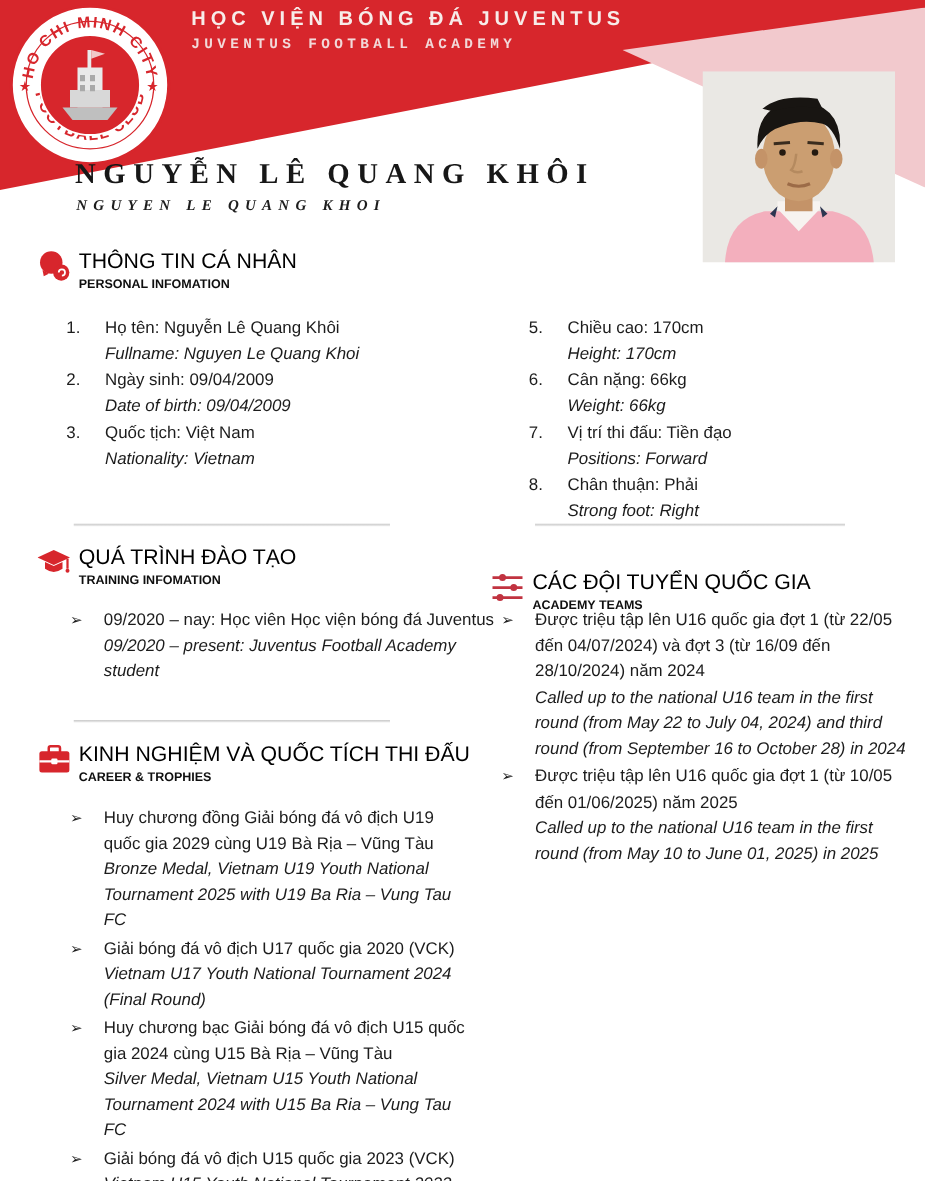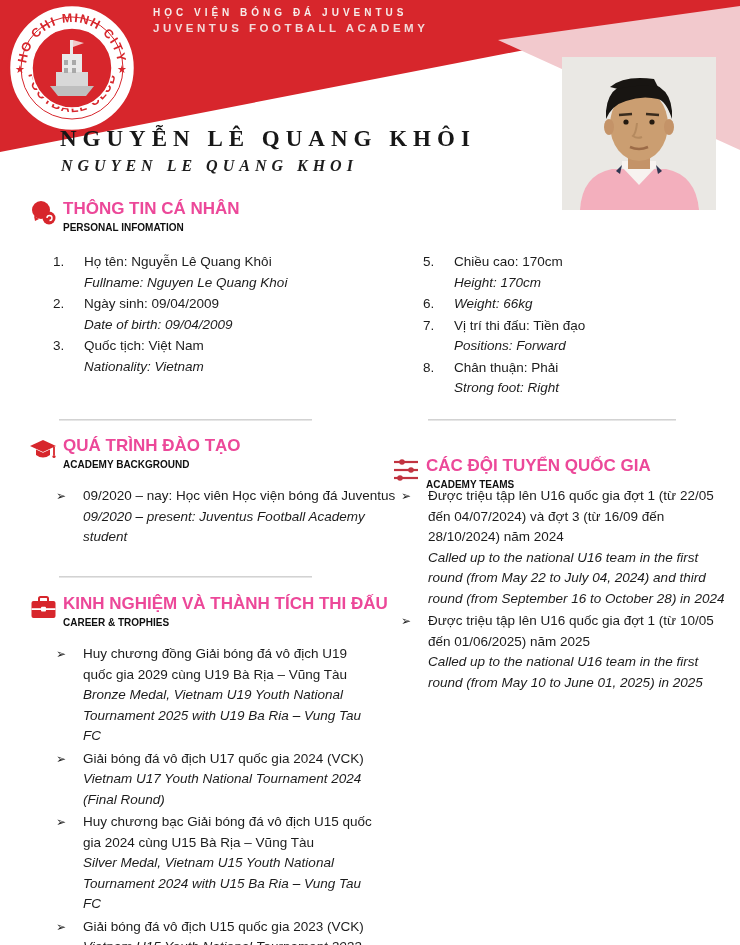--- a/index.html
+++ b/index.html
@@ -10,36 +10,36 @@
   .band-red{position:absolute;left:0;top:0;width:740px;height:170px;background:#d7262c;
             clip-path:polygon(0 0,740px 0,740px 8px,0 152px);}
   .band-pink{position:absolute;left:0;top:0;width:740px;height:170px;background:#f2c9cd;
             clip-path:polygon(498px 40px,740px 6px,740px 150px);}
 
   
   .logo{position:absolute;left:6px;top:2px;width:132px;height:132px;}
 
   
   .banner-titles{position:absolute;left:153px;top:7px;}
-  .bt-vi{font-size:10px;font-weight:bold;letter-spacing:4px;color:#f7ece9;}
-  .bt-en{font-size:11.5px;font-weight:bold;letter-spacing:3.5px;color:#f2d9d9;margin-top:4px;}
+  .bt-vi{font-size:16px;font-weight:bold;letter-spacing:4px;color:#f7ece9;}
+  .bt-en{font-size:11.5px;font-weight:bold;letter-spacing:3.5px;color:#f2d9d9;margin-top:4px;font-family:Liberation Mono, monospace;}
 
   
   .photo{position:absolute;left:562px;top:57px;width:154px;height:153px;}
 
   
   .name-vi{position:absolute;left:60px;top:126px;font-family:"Liberation Serif","DejaVu Serif",serif;
            font-weight:bold;font-size:23px;letter-spacing:6px;color:#171717;white-space:nowrap;}
   .name-en{position:absolute;left:61px;top:157px;font-family:"Liberation Serif","DejaVu Serif",serif;
-           font-weight:bold;font-style:italic;font-size:16px;letter-spacing:5px;color:#1d1d1d;white-space:nowrap;}
+           font-weight:bold;font-style:italic;font-size:12px;letter-spacing:5px;color:#1d1d1d;white-space:nowrap;}
 
   
   .sec-head{position:absolute;display:flex;align-items:flex-start;}
   .sec-icon{width:27px;height:26px;flex:none;margin-right:6px;margin-top:1px;}
-  .sec-title-vi{font-size:17px;font-weight:bold;color:#ec4899;white-space:nowrap;}
+  .sec-title-vi{font-size:17px;font-weight:normal;color:#000000;white-space:nowrap;}
   .sec-title-en{font-size:10px;font-weight:bold;color:#0f0f0f;margin-top:3px;white-space:nowrap;}
   .sec-personal{left:30px;top:199px;}
   .sec-training{left:30px;top:436px;}
   .sec-national{left:393px;top:456px;}
   .sec-career{left:30px;top:594px;}
 
   
   .list{position:absolute;font-size:13.5px;line-height:20.5px;}
   .list-personal-left{left:53px;top:252px;width:345px;}
   .list-personal-right{left:423px;top:252px;width:317px;}
@@ -176,20 +176,21 @@
     <div class="n-item">
       <span class="n-num">5.</span>
       <span class="b-body">
           <span class="vi">Chiều cao: 170cm</span>
           <em class="en">Height: 170cm</em>
         </span>
     </div>
     <div class="n-item">
       <span class="n-num">6.</span>
       <span class="b-body">
+          <span class="vi">Cân nặng: 66kg</span>
           <em class="en">Weight: 66kg</em>
         </span>
     </div>
     <div class="n-item">
       <span class="n-num">7.</span>
       <span class="b-body">
           <span class="vi">Vị trí thi đấu: Tiền đạo</span>
           <em class="en">Positions: Forward</em>
         </span>
     </div>
@@ -210,21 +211,21 @@
     <span class="sec-icon">
       <svg width="27" height="26" viewBox="0 0 27 26">
         <polygon points="13,3 26,9 13,15 0,9" fill="#d7262c"></polygon>
         <path d="M 6 12.5 L 6 18 Q 13 23 20 18 L 20 12.5 L 13 15.8 Z" fill="#d7262c"></path>
         <line x1="24" y1="10" x2="24" y2="18" stroke="#d7262c" stroke-width="1.8"></line>
         <circle cx="24" cy="19.5" r="1.6" fill="#d7262c"></circle>
       </svg>
     </span>
     <div>
       <div class="sec-title-vi">QUÁ TRÌNH ĐÀO TẠO</div>
-      <div class="sec-title-en">ACADEMY BACKGROUND</div>
+      <div class="sec-title-en">TRAINING INFOMATION</div>
     </div>
   </div>
 
   <div class="list list-training">
     <div class="b-item">
       <span class="bullet">➢</span>
       <span class="b-body">
           <span class="vi">09/2020 – nay: Học viên Học viện bóng đá Juventus</span>
           <em class="en">09/2020 – present: Juventus Football Academy student</em>
         </span>
@@ -270,37 +271,37 @@
   <div class="sec-head sec-career">
     <span class="sec-icon">
       <svg width="27" height="26" viewBox="0 0 27 26">
         <rect x="9" y="2" width="9" height="6" rx="1.5" fill="none" stroke="#d7262c" stroke-width="2"></rect>
         <rect x="1.5" y="6" width="24" height="17" rx="2" fill="#d7262c"></rect>
         <rect x="1.5" y="13.2" width="24" height="1.8" fill="#ffffff"></rect>
         <rect x="11" y="11.8" width="5" height="4.6" rx="1" fill="#ffffff"></rect>
       </svg>
     </span>
     <div>
-      <div class="sec-title-vi">KINH NGHIỆM VÀ THÀNH TÍCH THI ĐẤU</div>
+      <div class="sec-title-vi">KINH NGHIỆM VÀ QUỐC TÍCH THI ĐẤU</div>
       <div class="sec-title-en">CAREER &amp; TROPHIES</div>
     </div>
   </div>
 
   <div class="list list-career">
     <div class="b-item">
       <span class="bullet">➢</span>
       <span class="b-body">
           <span class="vi">Huy chương đồng Giải bóng đá vô địch U19 quốc gia 2029 cùng U19 Bà Rịa – Vũng Tàu</span>
           <em class="en">Bronze Medal, Vietnam U19 Youth National Tournament 2025 with U19 Ba Ria – Vung Tau FC</em>
         </span>
     </div>
     <div class="b-item">
       <span class="bullet">➢</span>
       <span class="b-body">
-          <span class="vi">Giải bóng đá vô địch U17 quốc gia 2024 (VCK)</span>
+          <span class="vi">Giải bóng đá vô địch U17 quốc gia 2020 (VCK)</span>
           <em class="en">Vietnam U17 Youth National Tournament 2024 (Final Round)</em>
         </span>
     </div>
     <div class="b-item">
       <span class="bullet">➢</span>
       <span class="b-body">
           <span class="vi">Huy chương bạc Giải bóng đá vô địch U15 quốc gia 2024 cùng U15 Bà Rịa – Vũng Tàu</span>
           <em class="en">Silver Medal, Vietnam U15 Youth National Tournament 2024 with U15 Ba Ria – Vung Tau FC</em>
         </span>
     </div>

